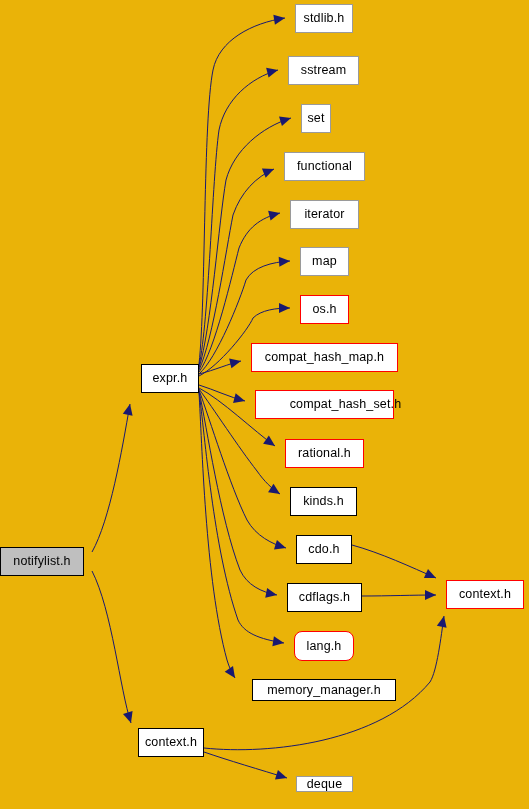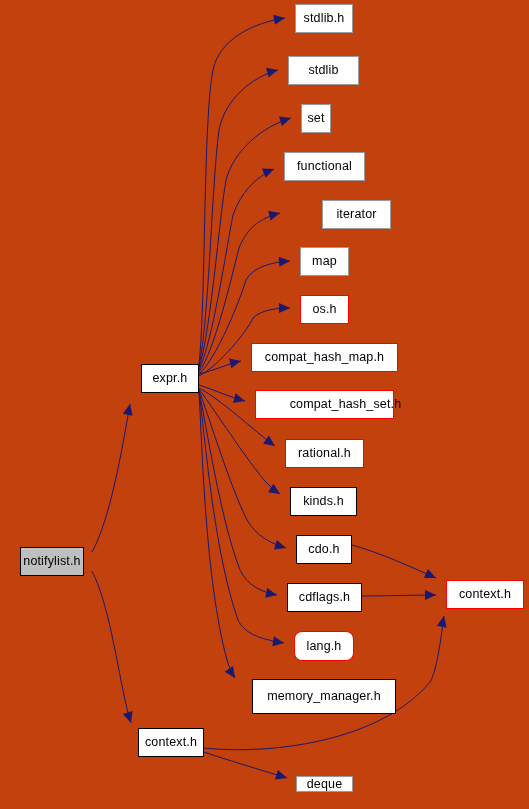--- a/index.html
+++ b/index.html
@@ -1,17 +1,17 @@
 <!DOCTYPE html>
 <html><head>
 <meta charset="utf-8">
 <style>
   html,body{margin:0;padding:0;background:#ffffff;}
   body{font-family:"Liberation Sans", sans-serif;}
-  #graph{position:relative;width:529px;height:809px;background:#c2410c;overflow:hidden;}
+  #graph{position:relative;width:529px;height:809px;background:#eab308;overflow:hidden;}
   #edges{position:absolute;left:0;top:0;width:529px;height:809px;}
   .node{position:absolute;box-sizing:border-box;display:flex;align-items:center;justify-content:center;
         background:#ffffff;border:1px solid #9a9a9a;color:#000000;font-size:12.5px;line-height:1;
         white-space:nowrap;letter-spacing:.15px;}
   .node.black{border-color:#000000;}
   .node.red{border-color:#ff0000;text-align:right;}
   .node.current{background:#bfbfbf;border-color:#000000;}
 </style>
 </head>
 <body>
@@ -59,29 +59,29 @@
       <polygon points="0,0 -11,-5 -11,5" fill="#191970" transform="translate(436,578) rotate(24)"></polygon>
       <polygon points="0,0 -11,-5 -11,5" fill="#191970" transform="translate(436,595) rotate(0)"></polygon>
       <polygon points="0,0 -11,-5 -11,5" fill="#191970" transform="translate(444,616) rotate(-78)"></polygon>
       <polygon points="0,0 -11,-5 -11,5" fill="#191970" transform="translate(287,778) rotate(17)"></polygon>
     </svg>
   <div id="nodes-layer">
       <div class="node" style="left: 295px; top: 4px; width: 58px; height: 29px;">
         <span>stdlib.h</span>
       </div>
       <div class="node" style="left: 288px; top: 56px; width: 71px; height: 29px;">
-        <span>stdlib</span>
+        <span>sstream</span>
       </div>
       <div class="node" style="left: 301px; top: 104px; width: 30px; height: 29px;">
         <span>set</span>
       </div>
       <div class="node" style="left: 284px; top: 152px; width: 81px; height: 29px;">
         <span>functional</span>
       </div>
-      <div class="node" style="left: 290px; top: 200px; width: 69px; height: 29px; margin-left: 32px;">
+      <div class="node" style="left: 290px; top: 200px; width: 69px; height: 29px;">
         <span>iterator</span>
       </div>
       <div class="node" style="left: 300px; top: 247px; width: 49px; height: 29px;">
         <span>map</span>
       </div>
       <div class="node red" style="left: 300px; top: 295px; width: 49px; height: 29px;">
         <span>os.h</span>
       </div>
       <div class="node red" style="left: 251px; top: 343px; width: 147px; height: 29px;">
         <span>compat_hash_map.h</span>
@@ -97,27 +97,27 @@
       </div>
       <div class="node black" style="left: 296px; top: 535px; width: 56px; height: 29px;">
         <span>cdo.h</span>
       </div>
       <div class="node black" style="left: 287px; top: 583px; width: 75px; height: 29px;">
         <span>cdflags.h</span>
       </div>
       <div class="node red" style="left: 294px; top: 631px; width: 60px; height: 30px; border-radius: 8px;">
         <span>lang.h</span>
       </div>
-      <div class="node black" style="left: 252px; top: 679px; width: 144px; height: 35px;">
+      <div class="node black" style="left: 252px; top: 679px; width: 144px; height: 22px;">
         <span>memory_manager.h</span>
       </div>
       <div class="node black" style="left: 141px; top: 364px; width: 58px; height: 29px;">
         <span>expr.h</span>
       </div>
-      <div class="node current" style="left: 20px; top: 547px; width: 64px; height: 29px;">
+      <div class="node current" style="left: 0; top: 547px; width: 84px; height: 29px;">
         <span>notifylist.h</span>
       </div>
       <div class="node black" style="left: 138px; top: 728px; width: 66px; height: 29px;">
         <span>context.h</span>
       </div>
       <div class="node red" style="left: 446px; top: 580px; width: 78px; height: 29px;">
         <span>context.h</span>
       </div>
       <div class="node" style="left: 296px; top: 776px; width: 57px; height: 16px;">
         <span>deque</span>

